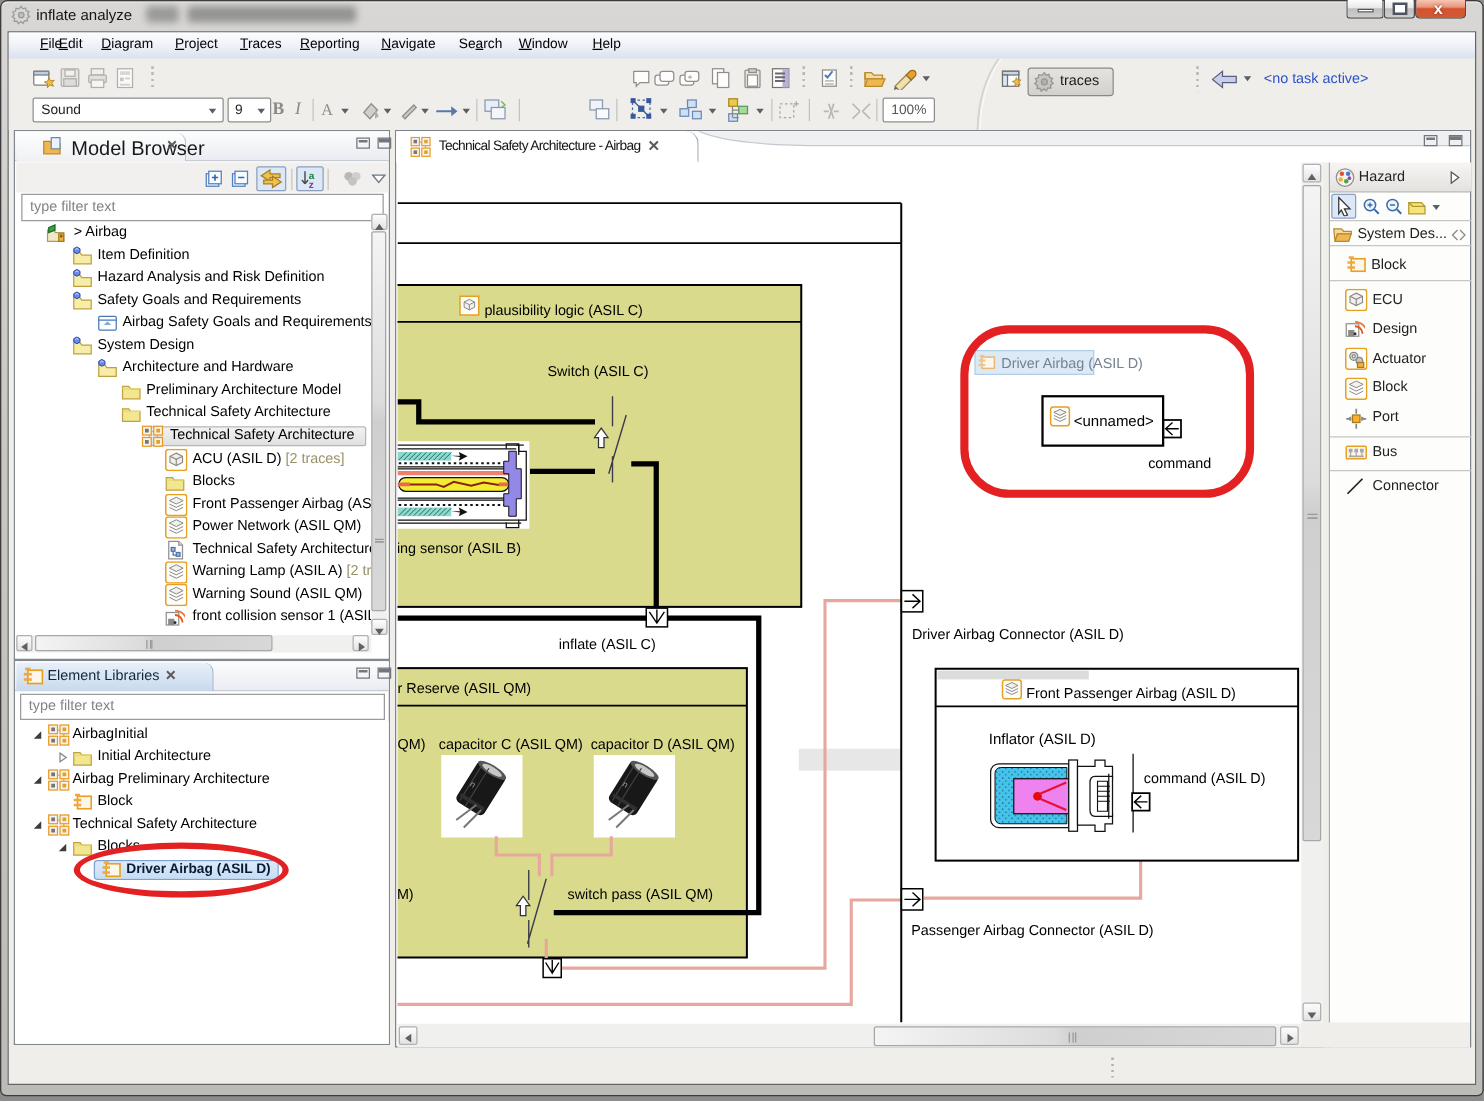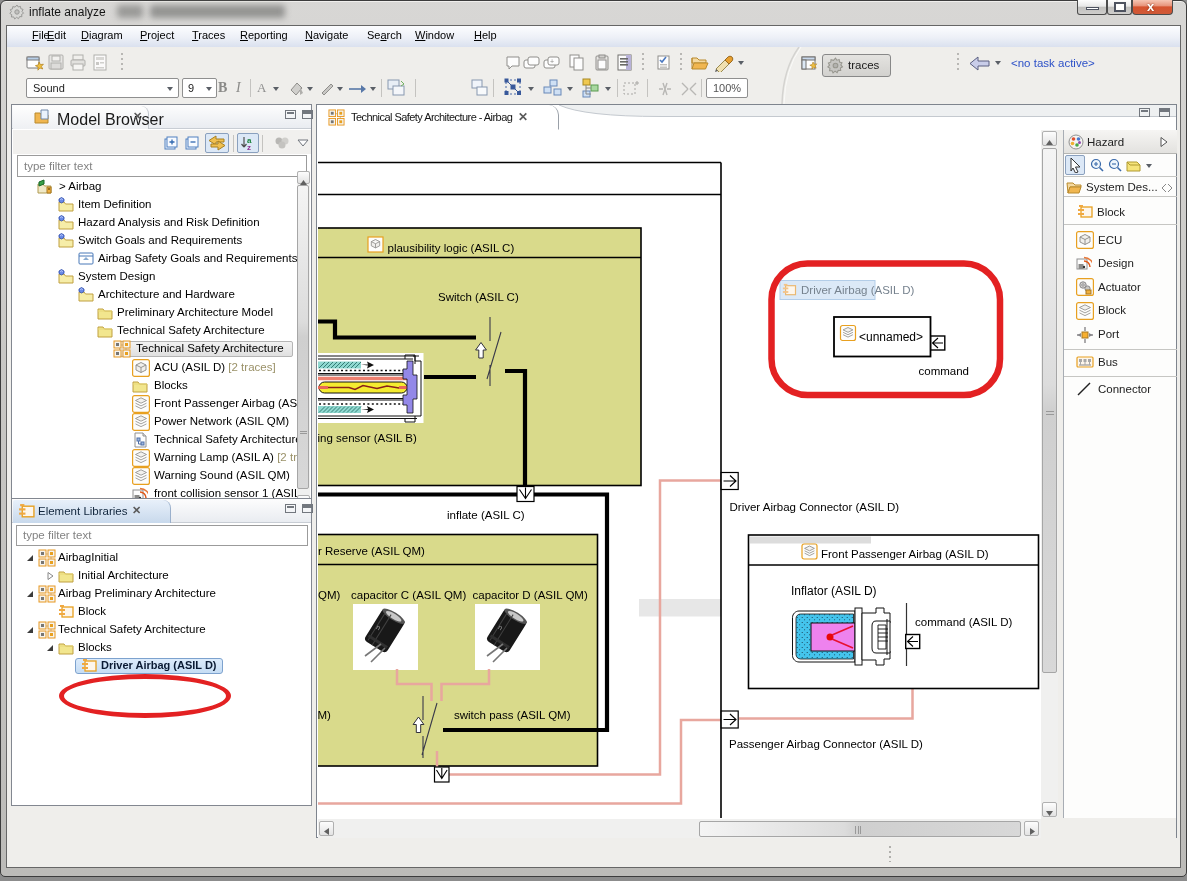--- a/index.html
+++ b/index.html
@@ -408,21 +408,21 @@
         <use href="#i-folderb"></use>
       </svg>
 <div class="trow" style="left:65px;top:19.6px">Item Definition</div>
 <svg class="ticon" style="left:45px;top:36.7px;width:16px;height:16px">
         <use href="#i-folderb"></use>
       </svg>
 <div class="trow" style="left:65px;top:37.7px">Hazard Analysis and Risk Definition</div>
 <svg class="ticon" style="left:45px;top:54.8px;width:16px;height:16px">
         <use href="#i-folderb"></use>
       </svg>
-<div class="trow" style="left:65px;top:55.8px">Switch Goals and Requirements</div>
+<div class="trow" style="left:65px;top:55.8px">Safety Goals and Requirements</div>
 <svg class="ticon" style="left:65px;top:72.9px;width:16px;height:16px">
         <use href="#i-table"></use>
       </svg>
 <div class="trow" style="left:85px;top:73.9px">Airbag Safety Goals and Requirements</div>
 <svg class="ticon" style="left:45px;top:91.0px;width:16px;height:16px">
         <use href="#i-folderb"></use>
       </svg>
 <div class="trow" style="left:65px;top:92.0px">System Design</div>
 <svg class="ticon" style="left:65px;top:109.1px;width:16px;height:16px">
         <use href="#i-folderb"></use>
@@ -495,21 +495,21 @@
         <div class="abs" style="left:88px;top:3px;width:5px;height:7px;border-left:1px solid #999;border-right:1px solid #999">
           <div style="margin-left:1.5px;width:1px;height:7px;background:#999"></div>
         </div>
       </div>
   <div class="sbbtn" style="left:269px;top:0;width:13px;height:13px"><svg width="7" height="9" style="margin-top:2px;margin-left:1px">
           <path d="M1 1v7l5-3.5z" fill="#606060"></path>
         </svg></div>
  </div>
 </div>
 
-<div class="panel" id="elpanel" style="left:11px;top:498px;width:301px;height:308px">
+<div class="panel" id="elpanel" style="left:11px;top:528px;width:301px;height:308px">
  <div class="tabstrip" style="left:0;top:0;width:299px;height:24px;border-bottom:1px solid #c8cdd4"></div>
  <div class="abs" style="left:1px;top:1px;width:158px;height:23px;background:linear-gradient(#e8f0fa,#c8d9ec);border-right:1px solid #9ab0cc;border-radius:2px 8px 0 0"></div>
  <svg class="ticon" style="left:6px;top:4px;width:17px;height:17px">
       <use href="#i-block"></use>
     </svg>
  <span class="abs" style="left:26px;top:6px;font-size:11.5px;color:#10253c">Element Libraries</span>
  <span class="x1" style="left:120px;top:5px;font-size:11px">✕</span>
  <div class="abs" style="left:273px;top:5px;width:11px;height:9px;border:1px solid #72777e">
       <div style="margin:1px;height:2px;background:#72777e"></div>
     </div>

